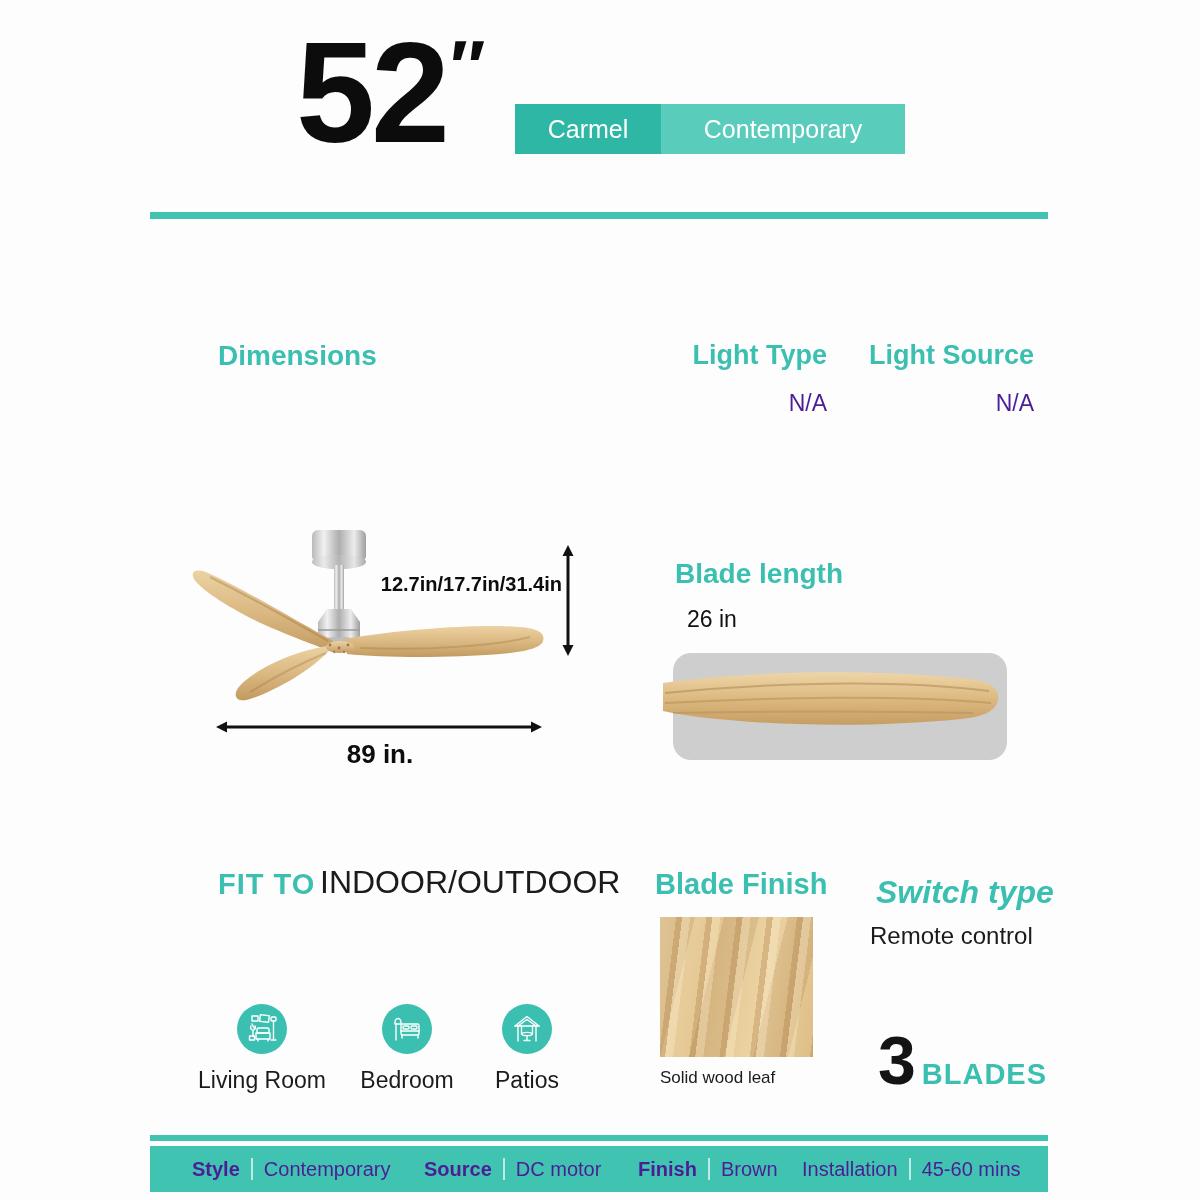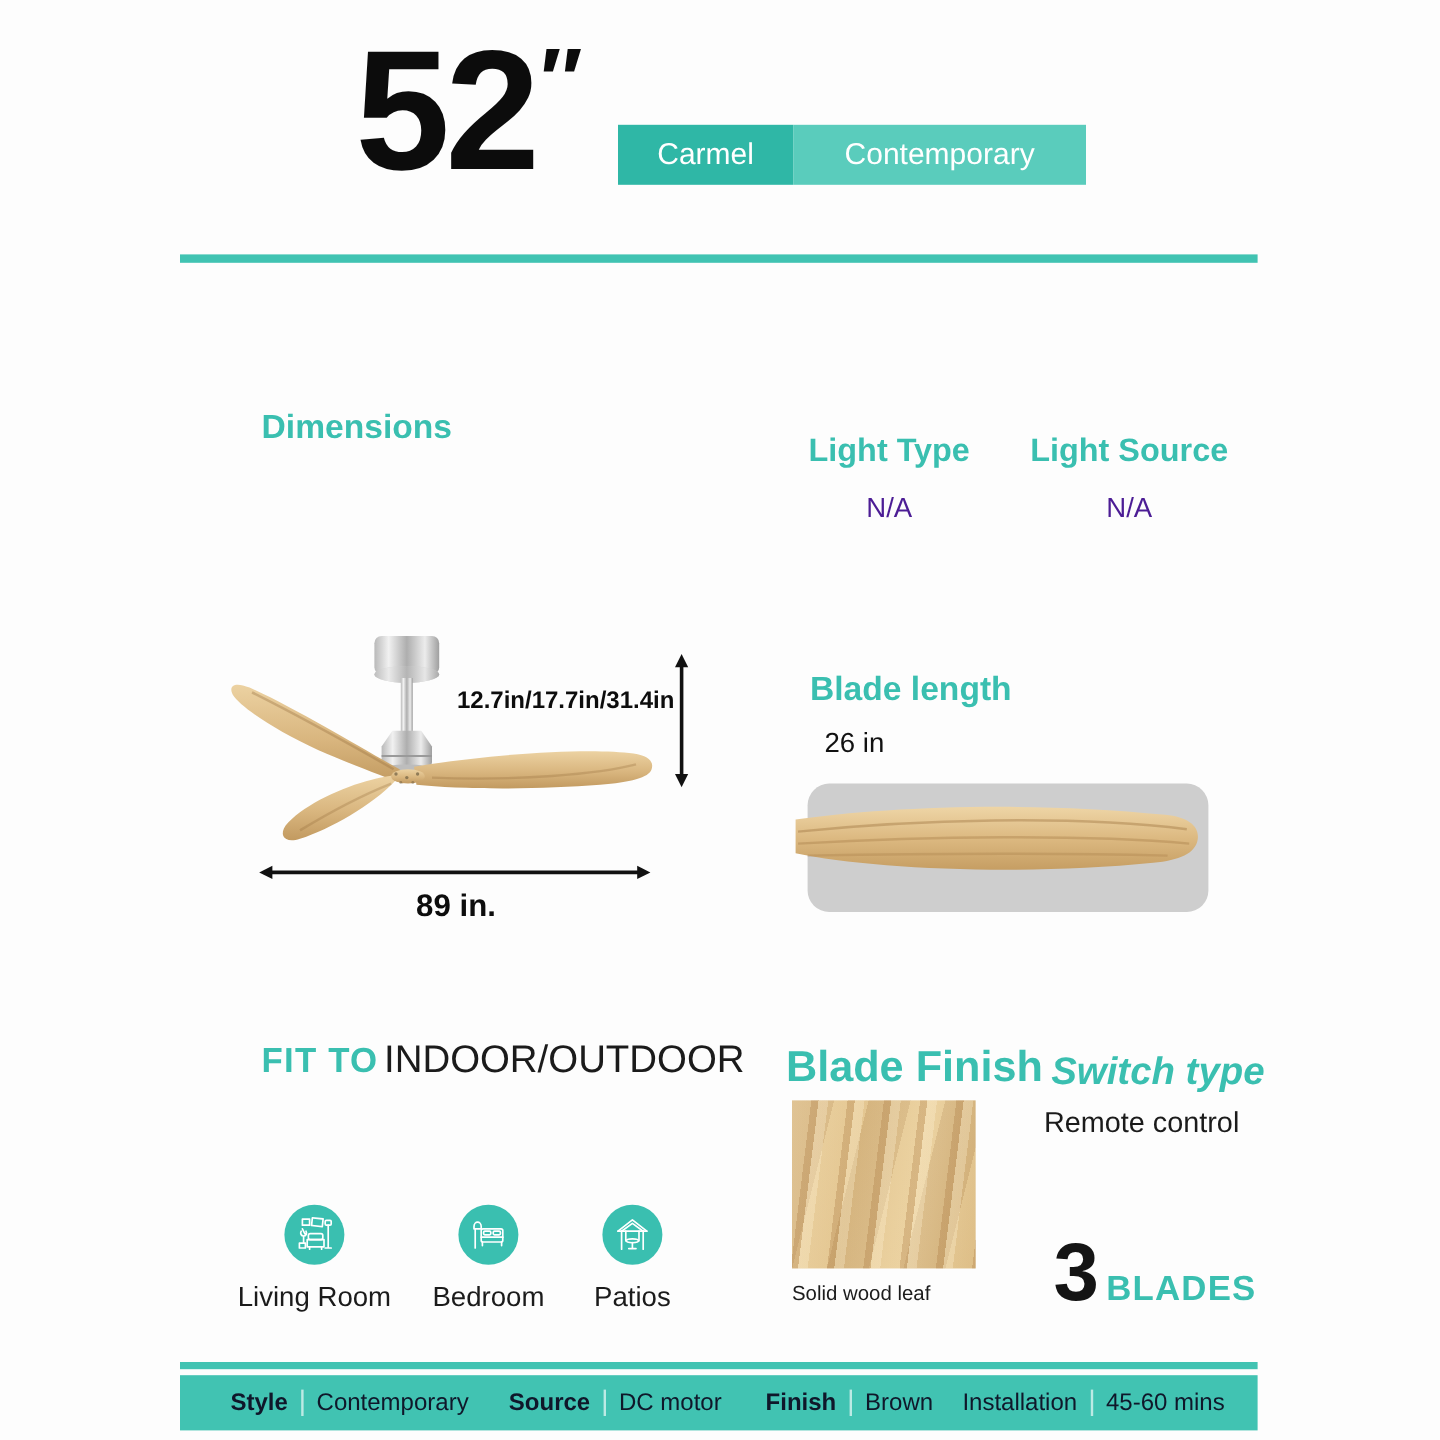--- a/index.html
+++ b/index.html
@@ -38,21 +38,21 @@
   .badge-seg.dark{width:146px;background:var(--badge-dark);}
   .badge-seg.light{width:244px;background:var(--badge-light);}
 
   .divider{
     position:absolute;left:150px;top:212px;width:898px;height:7px;background:var(--bar);
   }
 
   
   .h-teal{position:absolute;color:var(--accent);font-weight:bold;}
   .h-dimensions{left:218px;top:340px;font-size:28px;}
-  .col-center{position:absolute;top:340px;text-align:center;margin-top:20px;}
+  .col-center{position:absolute;top:340px;text-align:right;}
   .col-light-type{left:655px;width:172px;}
   .col-light-source{left:848px;width:186px;}
   .col-center .col-title{color:var(--accent);font-weight:bold;font-size:27px;}
   .col-center .col-value{margin-top:19px;font-size:23px;color:#4c1d95;}
 
   
   .fan-wrap{position:absolute;left:170px;top:525px;width:420px;height:252px;}
   .fan-wrap svg{position:absolute;left:0;top:0;overflow:visible;}
   .dim-height-label{
     position:absolute;right:28px;top:48px;font-size:20px;font-weight:bold;color:#0d0d0d;white-space:nowrap;
@@ -77,21 +77,21 @@
 
   
   .room{position:absolute;top:1004px;width:150px;text-align:center;}
   .room-living{left:187px;}
   .room-bed{left:332px;}
   .room-patio{left:452px;}
   .room-circle{width:50px;height:50px;border-radius:50%;background:var(--accent);margin:0 auto;display:flex;align-items:center;justify-content:center;}
   .room-name{margin-top:13px;font-size:23px;color:#1b1b1b;}
 
   
-  .h-blade-finish{left:655px;top:868px;font-size:36px;}
+  .h-blade-finish{left:655px;top:868px;font-size:29px;}
   .wood-swatch{
     position:absolute;left:660px;top:917px;width:153px;height:140px;
     background:
       repeating-linear-gradient(97deg, rgba(168,118,62,0.00) 0 16px, rgba(168,118,62,0.30) 16px 22px, rgba(255,243,214,0.30) 22px 30px),
       repeating-linear-gradient(104deg, rgba(150,100,50,0.14) 0 34px, rgba(240,214,165,0.22) 34px 62px),
       linear-gradient(100deg,#ecd3a4 0%,#e0c28c 35%,#ead1a0 65%,#d8b77e 100%);
   }
   .wood-caption{position:absolute;left:660px;top:1068px;font-size:17px;color:#1b1b1b;}
 
   
@@ -100,21 +100,21 @@
 
   
   .blades-row{position:absolute;left:878px;top:1026px;display:flex;align-items:baseline;}
   .blades-count{font-size:68px;font-weight:800;color:#141414;line-height:1;}
   .blades-word{font-size:29px;font-weight:bold;color:var(--accent);margin-left:6px;letter-spacing:1px;}
 
   
   .footer-line{position:absolute;left:150px;top:1135px;width:898px;height:6px;background:var(--bar);}
   .fbar{
     position:absolute;left:150px;top:1146px;width:898px;height:46px;background:var(--bar);
-    color:#0f172a;font-size:20px;
+    color:#4c1d95;font-size:20px;
   }
   .fgroup{position:absolute;top:0;height:46px;display:flex;align-items:center;}
   .fgroup.g1{left:42px;}
   .fgroup.g2{left:274px;}
   .fgroup.g3{left:488px;}
   .fgroup.g4{left:652px;}
   .flabel{font-weight:bold;}
   .flabel.light{font-weight:normal;}
   .fsep{display:inline-block;width:2px;height:22px;background:rgba(255,255,255,0.65);margin:0 11px;}
   .fvalue{font-weight:normal;}

